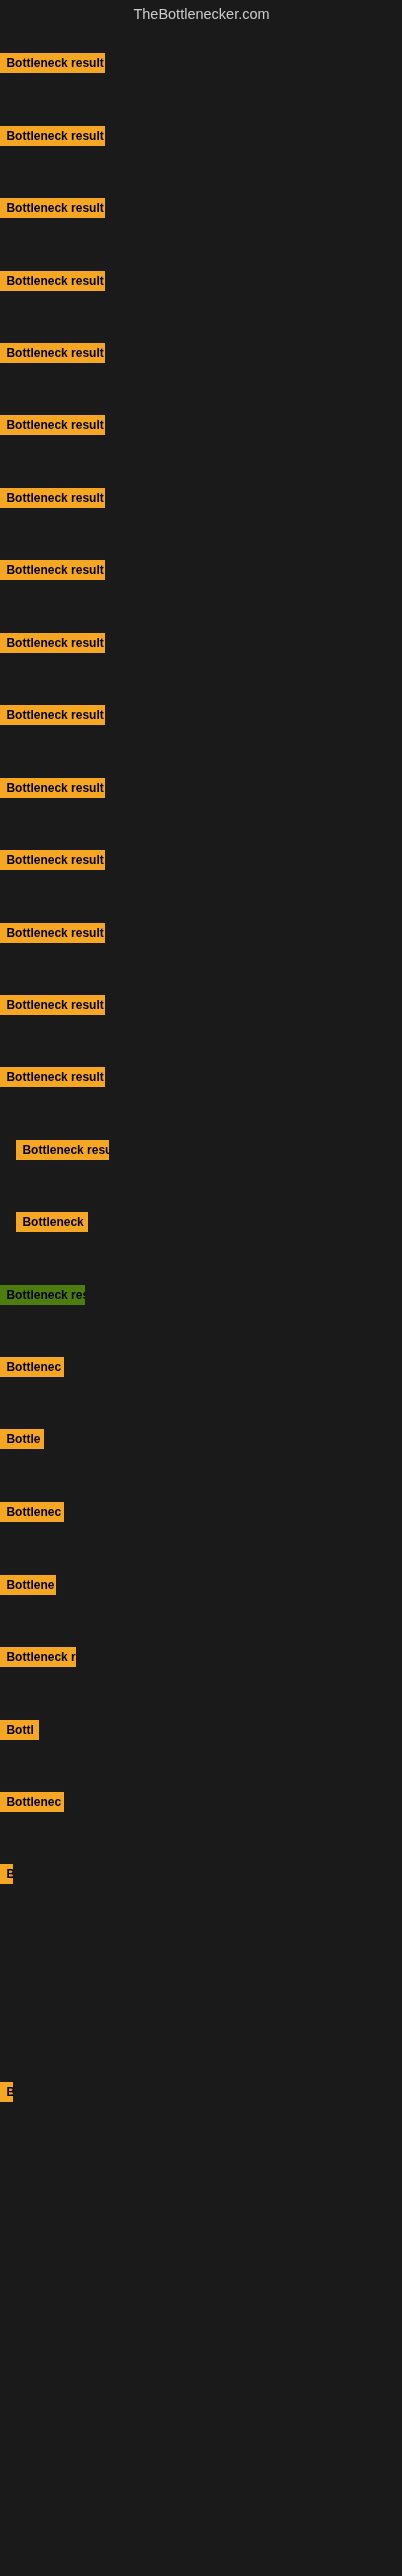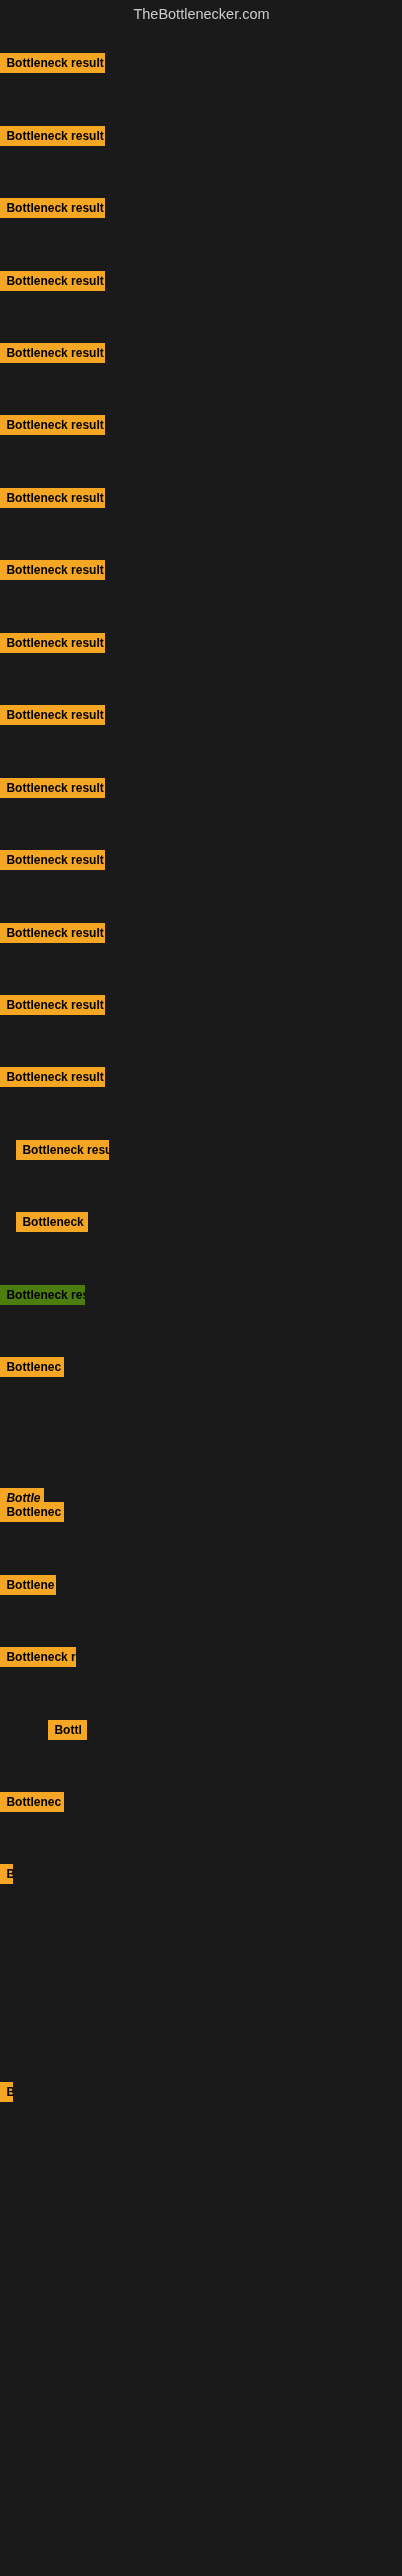--- a/index.html
+++ b/index.html
@@ -58,22 +58,22 @@
     <div class="bottleneck-item" style="top: 676px; left: 0px;"><span class="bottleneck-badge" style="background-color: rgb(245, 166, 35); color: rgb(0, 0, 0); max-width: 105px;">Bottleneck result</span></div>
     <div class="bottleneck-item" style="top: 749px; left: 0px;"><span class="bottleneck-badge" style="background-color: rgb(245, 166, 35); color: rgb(0, 0, 0); max-width: 105px;">Bottleneck result</span></div>
     <div class="bottleneck-item" style="top: 821px; left: 0px;"><span class="bottleneck-badge" style="background-color: rgb(245, 166, 35); color: rgb(0, 0, 0); max-width: 105px;">Bottleneck result</span></div>
     <div class="bottleneck-item" style="top: 894px; left: 0px;"><span class="bottleneck-badge" style="background-color: rgb(245, 166, 35); color: rgb(0, 0, 0); max-width: 105px;">Bottleneck result</span></div>
     <div class="bottleneck-item" style="top: 966px; left: 0px;"><span class="bottleneck-badge" style="background-color: rgb(245, 166, 35); color: rgb(0, 0, 0); max-width: 105px;">Bottleneck result</span></div>
     <div class="bottleneck-item" style="top: 1038px; left: 0px;"><span class="bottleneck-badge" style="background-color: rgb(245, 166, 35); color: rgb(0, 0, 0); max-width: 105px;">Bottleneck result</span></div>
     <div class="bottleneck-item" style="top: 1111px; left: 16px;"><span class="bottleneck-badge" style="background-color: rgb(245, 166, 35); color: rgb(0, 0, 0); max-width: 93px;">Bottleneck resu</span></div>
     <div class="bottleneck-item" style="top: 1183px; left: 0px;"><span class="bottleneck-badge" style="background-color: rgb(245, 166, 35); color: rgb(0, 0, 0); max-width: 72px; margin-left: 16px;">Bottleneck</span></div>
     <div class="bottleneck-item" style="top: 1256px; left: 0px;"><span class="bottleneck-badge" style="background-color: #4d7c0f; color: rgb(0, 0, 0); max-width: 85px;">Bottleneck res</span></div>
     <div class="bottleneck-item" style="top: 1328px; left: 0px;"><span class="bottleneck-badge" style="background-color: rgb(245, 166, 35); color: rgb(0, 0, 0); max-width: 64px;">Bottlenec</span></div>
-    <div class="bottleneck-item" style="top: 1459px; left: 0px; font-style: italic;"><span class="bottleneck-badge" style="background-color: rgb(245, 166, 35); color: rgb(0, 0, 0); max-width: 44px;">Bottle</span></div>
+    <div class="bottleneck-item" style="top: 1400px; left: 0px;"><span class="bottleneck-badge" style="background-color: rgb(245, 166, 35); color: rgb(0, 0, 0); max-width: 44px;">Bottle</span></div>
     <div class="bottleneck-item" style="top: 1473px; left: 0px;"><span class="bottleneck-badge" style="background-color: rgb(245, 166, 35); color: rgb(0, 0, 0); max-width: 64px;">Bottlenec</span></div>
     <div class="bottleneck-item" style="top: 1546px; left: 0px;"><span class="bottleneck-badge" style="background-color: rgb(245, 166, 35); color: rgb(0, 0, 0); max-width: 56px;">Bottlene</span></div>
     <div class="bottleneck-item" style="top: 1618px; left: 0px;"><span class="bottleneck-badge" style="background-color: rgb(245, 166, 35); color: rgb(0, 0, 0); max-width: 76px;">Bottleneck r</span></div>
-    <div class="bottleneck-item" style="top: 1691px; left: 0px; padding-left: 48px;"><span class="bottleneck-badge" style="background-color: rgb(245, 166, 35); color: rgb(0, 0, 0); max-width: 39px;">Bottl</span></div>
+    <div class="bottleneck-item" style="top: 1691px; left: 0px;"><span class="bottleneck-badge" style="background-color: rgb(245, 166, 35); color: rgb(0, 0, 0); max-width: 39px;">Bottl</span></div>
     <div class="bottleneck-item" style="top: 1763px; left: 0px;"><span class="bottleneck-badge" style="background-color: rgb(245, 166, 35); color: rgb(0, 0, 0); max-width: 64px;">Bottlenec</span></div>
     <div class="bottleneck-item" style="top: 1835px; left: 0px;"><span class="bottleneck-badge" style="background-color: rgb(245, 166, 35); color: rgb(0, 0, 0); max-width: 13px;">B</span></div>
     <div class="bottleneck-item" style="top: 2053px; left: 0px;"><span class="bottleneck-badge" style="background-color: rgb(245, 166, 35); color: rgb(0, 0, 0); max-width: 13px;">B</span></div>
   </div>
 
 
 </body></html>

